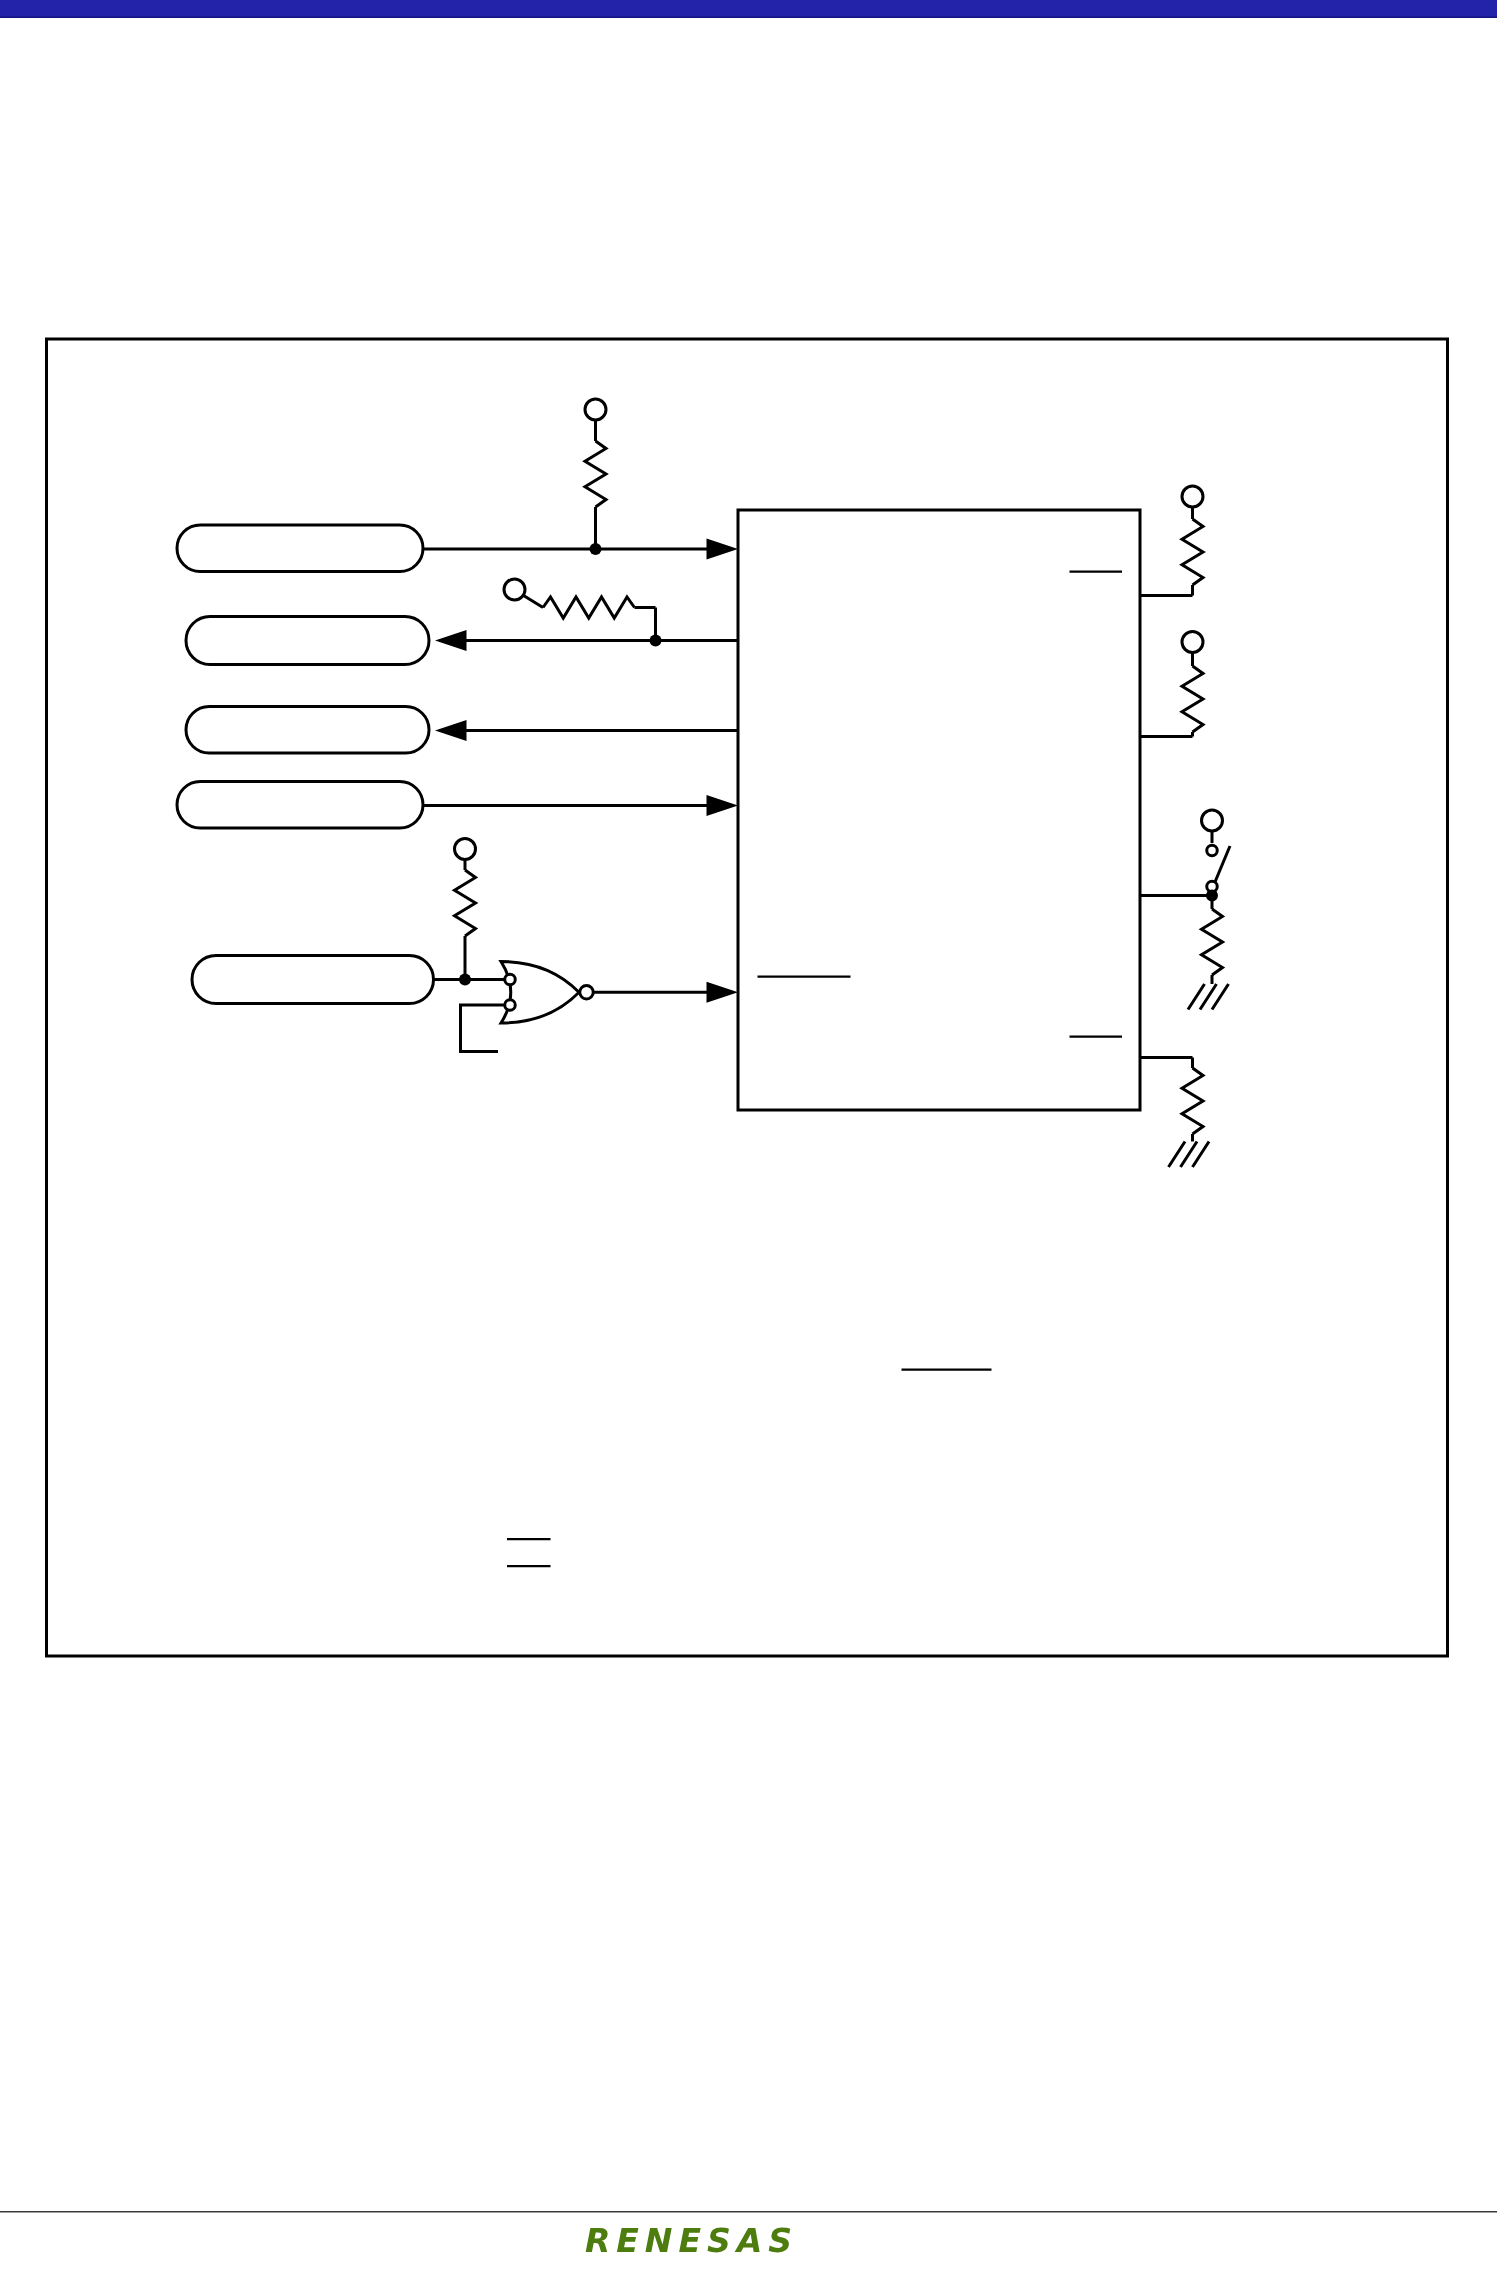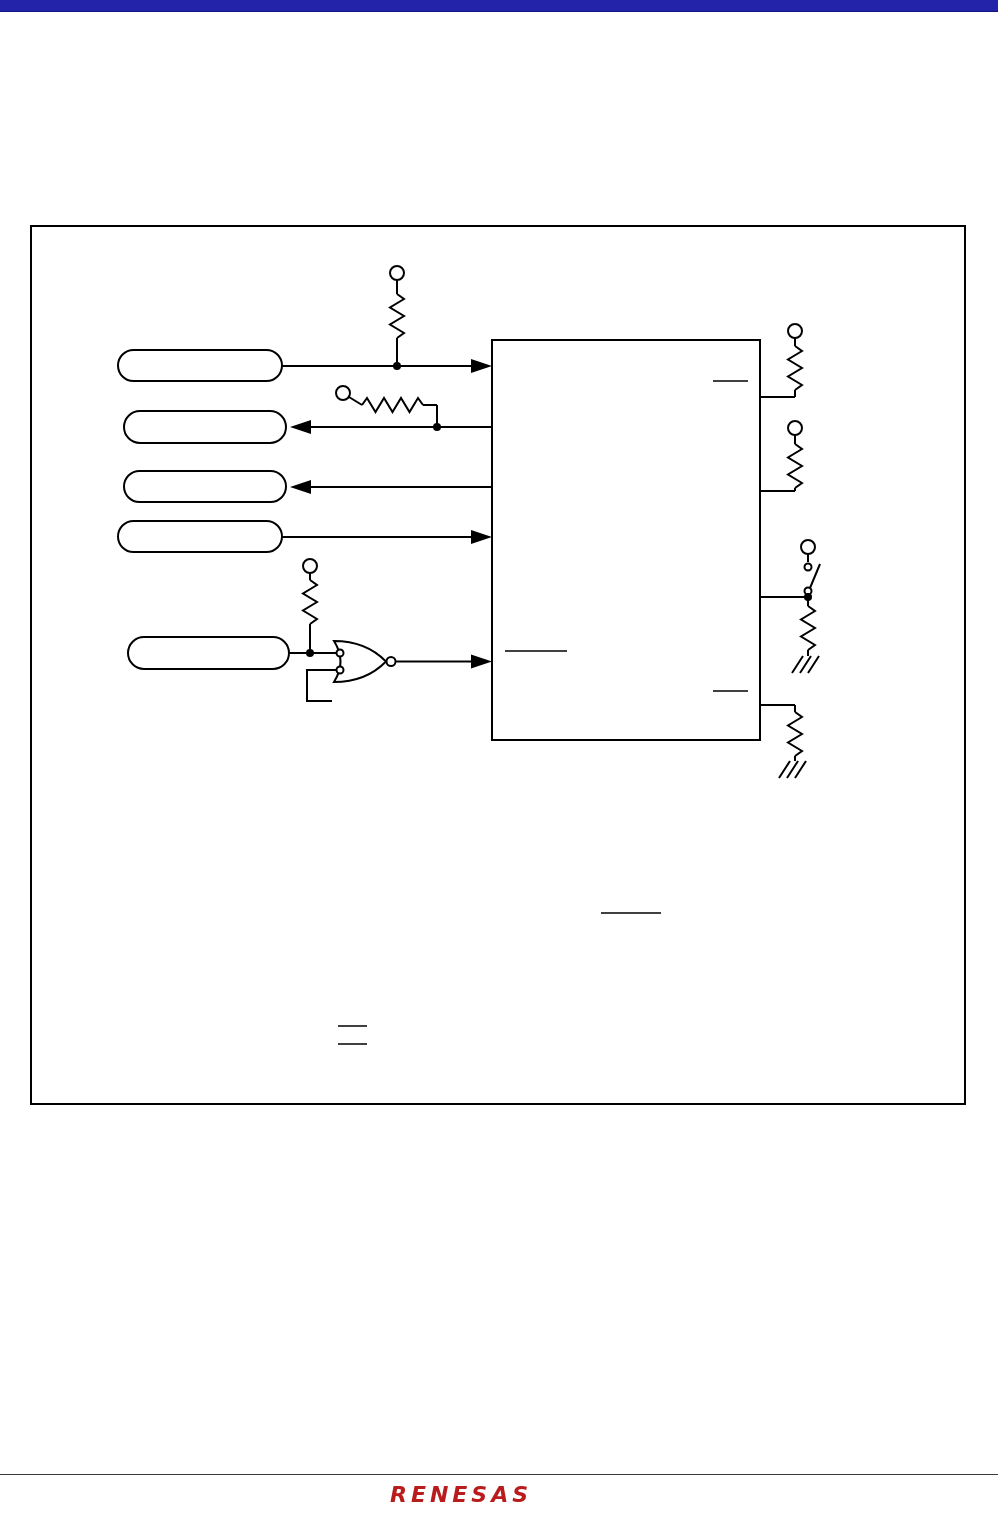--- a/index.html
+++ b/index.html
@@ -21,21 +21,21 @@
   }
   .footer-rule {
     position: absolute; left: 0; top: 1474px;
     width: 998px; height: 1px;
     background: #3a3a3a;
   }
   .logo {
     position: absolute; left: 0; top: 1482px;
     width: 922px;
     text-align: center;
-    color: #b91c1c;
+    color: #4d7c0f;
     font-weight: bold;
     font-style: italic;
     font-size: 22px;
     letter-spacing: 4px;
     font-family: "DejaVu Sans", sans-serif;
   }
 </style>
 </head>
 <body>
 

